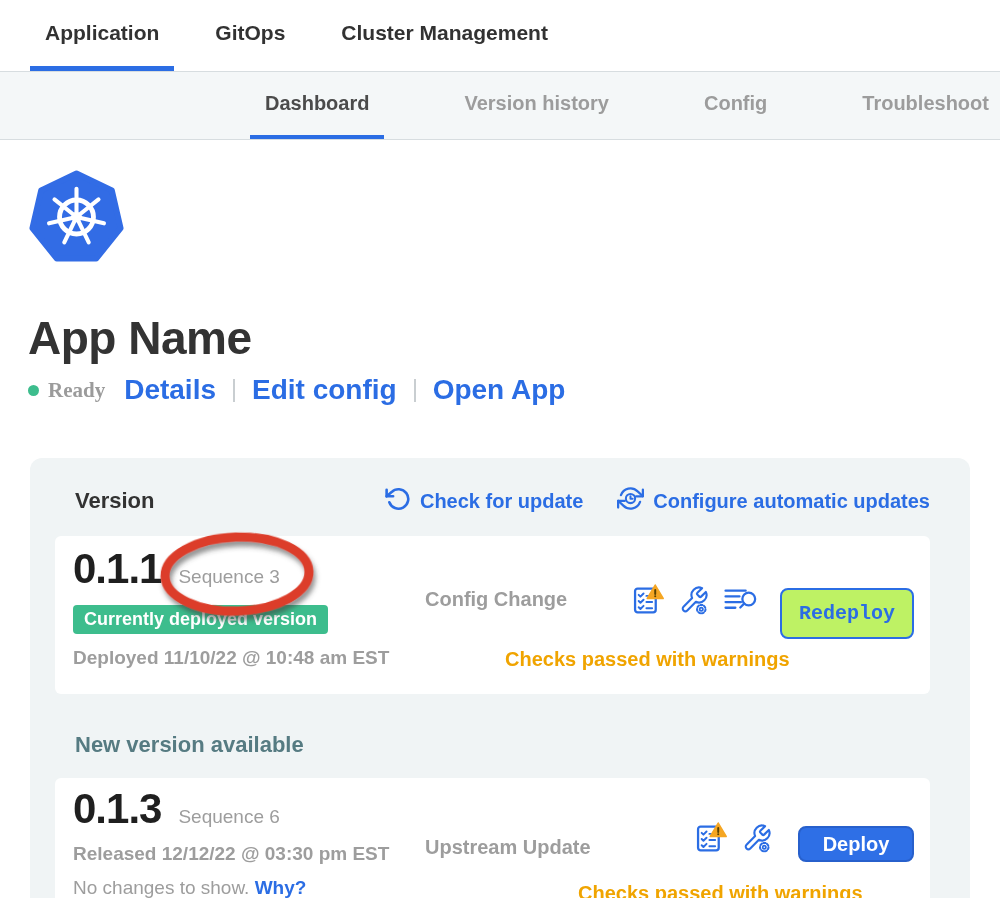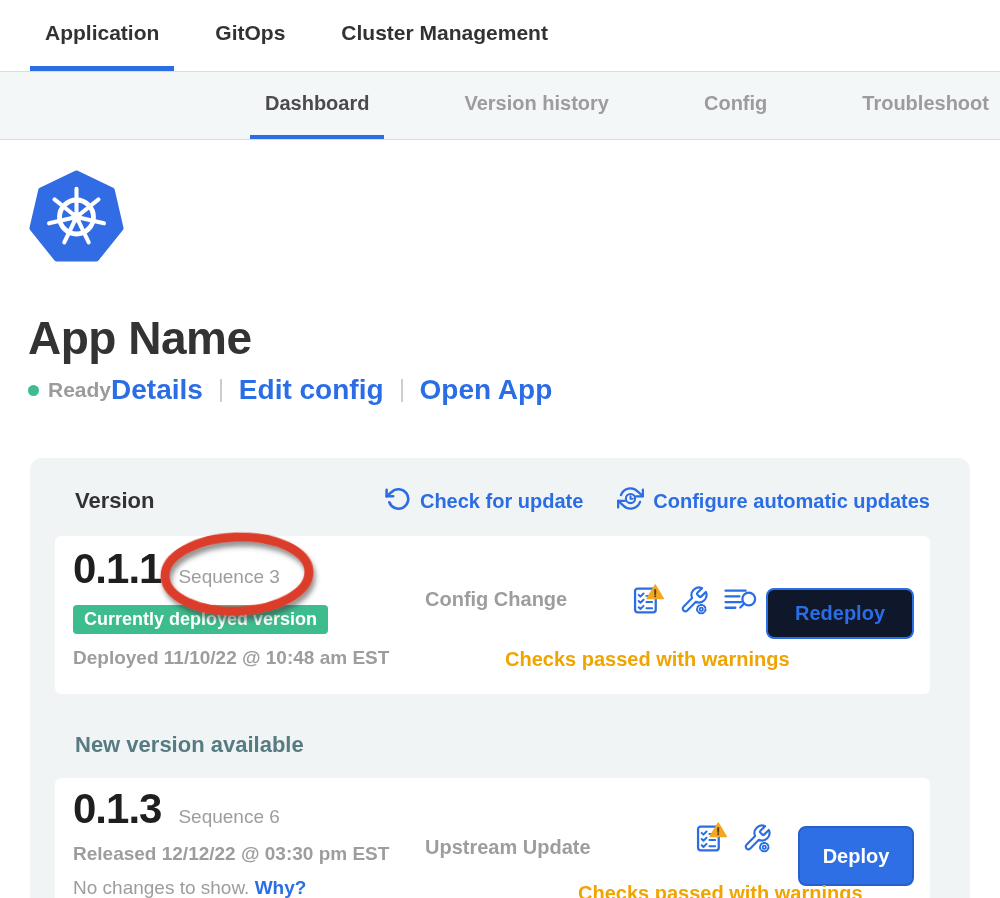--- a/index.html
+++ b/index.html
@@ -19,21 +19,21 @@
                  display:flex;align-items:stretch;padding-left:250px;gap:65px;box-sizing:border-box;}
   .s-tab{display:flex;align-items:center;padding:0 15px;font-size:20px;font-weight:700;color:#9c9c9c;
          border-bottom:4px solid transparent;box-sizing:border-box;cursor:pointer;white-space:nowrap;}
   .s-tab.active{color:#4b4b4b;border-bottom-color:#2b6de4;}
   
   .app-header{display:flex;margin:30px 0 0 28px;gap:42px;flex-direction:column;}
   .title-block{padding-top:4px;}
   .app-title{margin:0;font-size:46px;font-weight:700;letter-spacing:-0.5px;color:#333;line-height:1.05;}
   .status-row{display:flex;align-items:center;margin-top:12px;}
   .status-dot{width:11px;height:11px;border-radius:50%;background:#3dbd8d;margin-right:9px;}
-  .status-label{font-size:21px;font-weight:700;color:#9b9b9b;}
+  .status-label{font-size:21px;font-weight:700;color:#9b9b9b;margin-right:19px;font-family:Liberation Serif, serif;}
   .hdr-link{font-size:28px;font-weight:700;color:#2b6de4;cursor:pointer;text-decoration:none;}
   .vsep{width:2px;height:23px;background:#c9ced1;margin:0 17px;}
   
   .panel{margin:52px 30px 0 30px;height:548px;background:#f0f4f5;border-radius:12px;
          padding:28px 40px 0 25px;box-sizing:border-box;position:relative;}
   .panel-head{display:flex;justify-content:space-between;align-items:center;height:30px;}
   .panel-title{font-size:22px;font-weight:700;color:#323232;margin-left:20px;}
   .panel-actions{display:flex;align-items:center;gap:34px;}
   .action-link{display:flex;align-items:center;gap:9px;font-size:20px;font-weight:700;color:#2b6de4;cursor:pointer;}
   
@@ -56,22 +56,22 @@
   .vcard.available .source-label{top:58px;}
   .icon-row{position:absolute;display:flex;align-items:center;gap:15px;}
   .vcard.current .icon-row{left:578px;top:48px;}
   .vcard.available .icon-row{left:641px;top:44px;}
   .icon-btn{cursor:pointer;display:flex;}
   .checks-label{position:absolute;font-size:20px;font-weight:700;color:#f0a400;white-space:nowrap;}
   .vcard.current .checks-label{left:450px;top:112px;}
   .vcard.available .checks-label{left:523px;top:104px;}
   .btn{position:absolute;right:16px;border-radius:8px;font-family:inherit;font-size:20px;font-weight:700;
        cursor:pointer;display:flex;align-items:center;justify-content:center;box-sizing:border-box;}
-  .btn.outline{top:52px;width:148px;height:51px;background:#0f172a;border:2px solid #2b6de4;color:#2b6de4;}
-  .btn.solid{top:48px;width:116px;height:60px;background:#2e6fe6;border:2px solid #2760cc;color:#fff;}
+  .btn.outline{top:52px;width:134px;height:51px;background:#bef264;border:2px solid #2b6de4;color:#2b6de4;font-family:Liberation Mono, monospace;}
+  .btn.solid{top:48px;width:116px;height:36px;background:#2e6fe6;border:2px solid #2760cc;color:#fff;}
   .section-heading{margin:38px 0 0 20px;font-size:22px;font-weight:700;color:#567b82;}
   .see-all{display:inline-flex;gap:9px;margin:26px 0 0 20px;font-size:20px;
            font-weight:700;color:#2b6de4;cursor:pointer;}
   .annotation-ellipse{position:absolute;left:98px;top:-8px;pointer-events:none;}
 </style>
 </head>
 <body>
 
 <nav class="primary-nav">
   <div class="p-tab active">Application</div>

